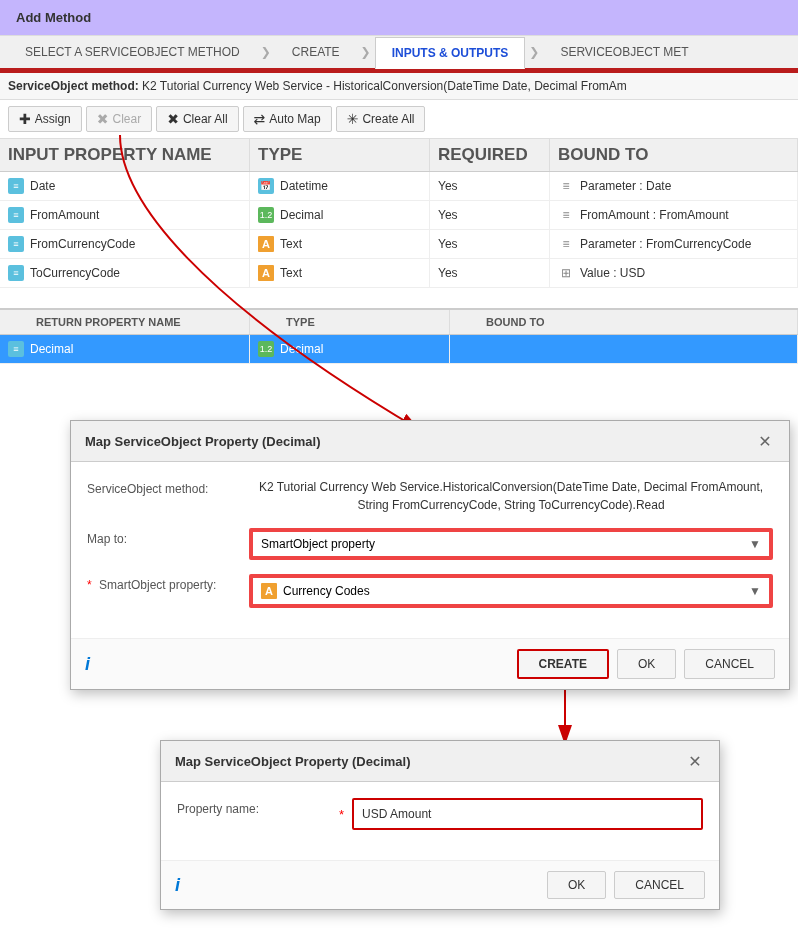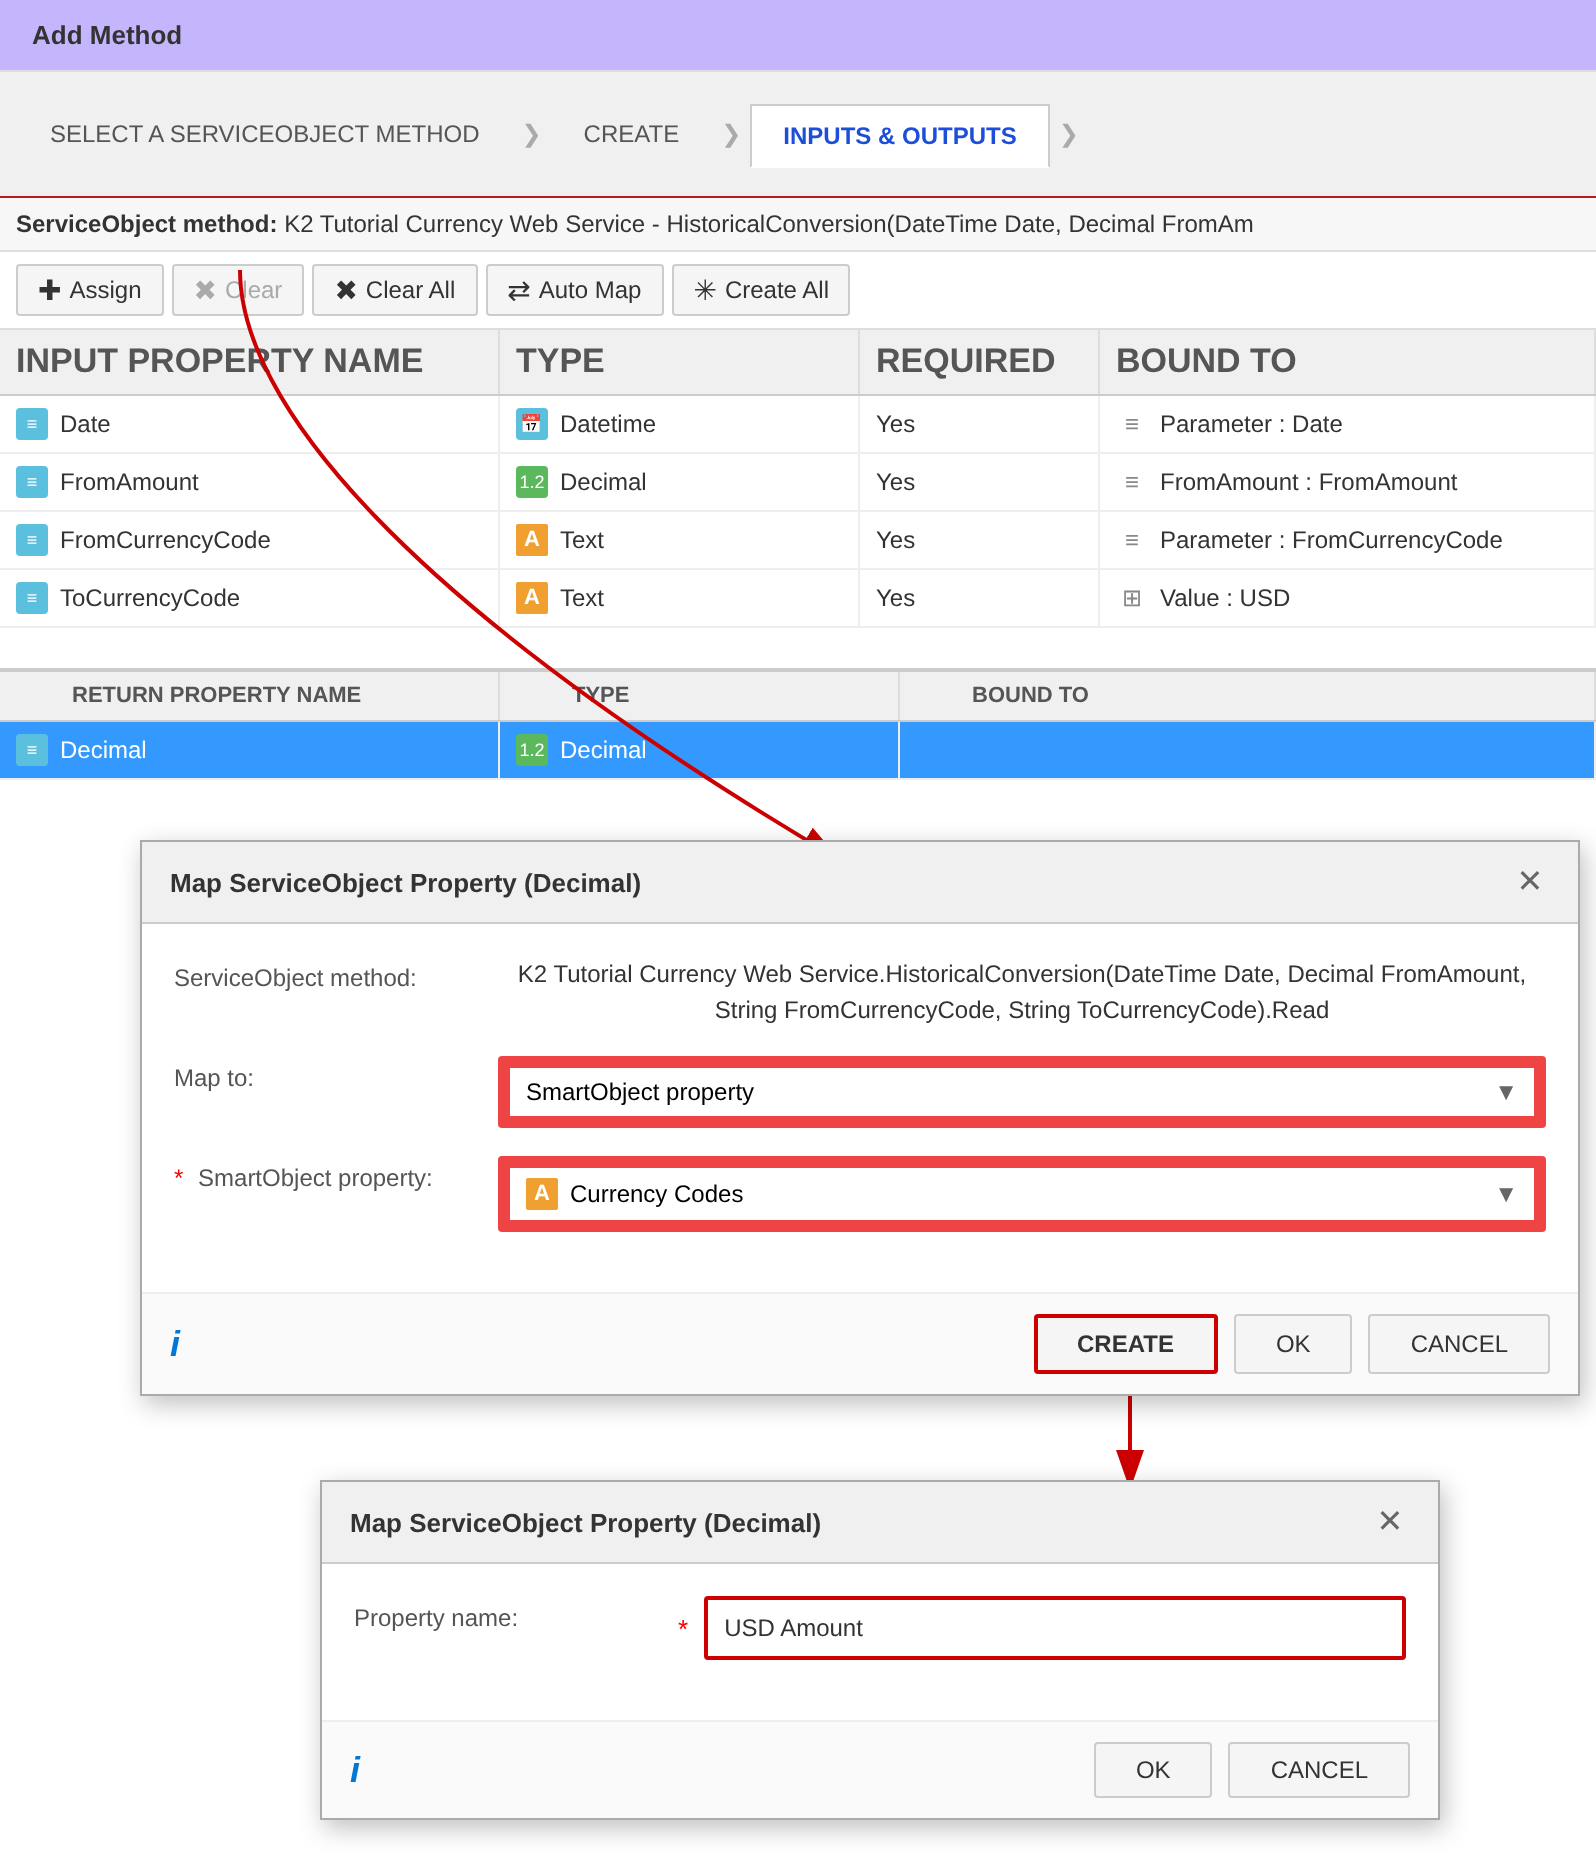--- a/index.html
+++ b/index.html
@@ -5,21 +5,21 @@
     * { box-sizing: border-box; margin: 0; padding: 0; }
     body { font-family: Arial, sans-serif; font-size: 13px; background: #e8e8e8; width: 798px; min-height: 935px; position: relative; overflow: hidden; }
 
     
     .page-container { background: #fff; width: 798px; min-height: 935px; position: relative; }
 
     
     .title-bar { padding: 10px 16px; font-size: 13px; font-weight: bold; color: #333; border-bottom: 1px solid #ddd; background: #c4b5fd; }
 
     
-    .tabs { display: flex; align-items: center; background: #f0f0f0; border-bottom: 1px solid #b91c1c; padding: 15px 8px; }
+    .tabs { display: flex; align-items: center; background: #f0f0f0; border-bottom: 5px solid #b91c1c; padding: 0 8px; }
     .tab { padding: 8px 16px; font-size: 12px; color: #555; cursor: pointer; border: 1px solid transparent; position: relative; }
     .tab.active { background: #fff; color: #1d4ed8; border: 1px solid #ccc; border-bottom: 1px solid #fff; font-weight: bold; margin-bottom: -1px; }
     .tab-arrow { color: #aaa; padding: 0 4px; font-size: 12px; }
 
     
     .service-info { background: #f7f7f7; padding: 6px 8px; font-size: 12px; color: #333; border-bottom: 1px solid #ddd; white-space: nowrap; overflow: hidden; text-overflow: ellipsis; }
     .service-info strong { font-weight: bold; }
 
     
     .toolbar { display: flex; align-items: center; padding: 6px 8px; gap: 4px; border-bottom: 1px solid #ddd; background: #fff; }
@@ -45,21 +45,21 @@
 
     
     .modal-1 { position: absolute; top: 420px; left: 70px; width: 720px; background: #fff; border: 1px solid #aaa; box-shadow: 2px 4px 12px rgba(0,0,0,0.25); z-index: 10; }
     .modal-header { display: flex; align-items: center; justify-content: space-between; padding: 10px 14px; background: #f0f0f0; border-bottom: 1px solid #ccc; }
     .modal-title { font-size: 13px; font-weight: bold; color: #333; }
     .modal-close { width: 20px; height: 20px; display: flex; align-items: center; justify-content: center; cursor: pointer; color: #666; font-size: 16px; border: none; background: none; }
     .modal-body { padding: 16px; }
     .form-row { display: flex; align-items: flex-start; margin-bottom: 14px; gap: 12px; }
     .form-label { width: 150px; font-size: 12px; color: #555; padding-top: 4px; flex-shrink: 0; }
     .form-value { flex: 1; font-size: 12px; color: #333; line-height: 1.5; text-align: center; }
-    .form-control { width: 100%; padding: 5px 8px; font-size: 12px; border: 6px solid #ef4444; border-radius: 2px; display: flex; align-items: center; justify-content: space-between; background: #fff; cursor: pointer; }
+    .form-control { width: 100%; padding: 5px 8px; font-size: 12px; border: 4px solid #ef4444; border-radius: 2px; display: flex; align-items: center; justify-content: space-between; background: #fff; cursor: pointer; }
     .form-control .dropdown-arrow { color: #666; }
     .required-star { color: red; margin-right: 4px; }
     .modal-footer { display: flex; align-items: center; justify-content: space-between; padding: 10px 14px; border-top: 1px solid #eee; background: #fafafa; }
     .modal-footer-right { display: flex; gap: 8px; }
     .btn { padding: 6px 20px; font-size: 12px; border: 1px solid #ccc; background: #f5f5f5; cursor: pointer; border-radius: 2px; color: #333; }
     .btn-create { border: 2px solid #cc0000; font-weight: bold; }
     .info-icon { color: #0078d7; font-size: 18px; font-style: italic; font-weight: bold; }
 
     
     .modal-2 { position: absolute; top: 740px; left: 160px; width: 560px; background: #fff; border: 1px solid #aaa; box-shadow: 2px 4px 12px rgba(0,0,0,0.25); z-index: 20; }
@@ -86,20 +86,23 @@
     </div>
     <span class="tab-arrow">❯</span>
     <div class="tab">
       <span>CREATE</span>
     </div>
     <span class="tab-arrow">❯</span>
     <div class="tab active">
       <span>INPUTS &amp; OUTPUTS</span>
     </div>
     <span class="tab-arrow">❯</span>
+    <div class="tab">
+      <span>SERVICEOBJECT MET</span>
+    </div>
   </div>
 
   <div class="service-info">
     <strong>ServiceObject method:</strong>
     <span>K2 Tutorial Currency Web Service - HistoricalConversion(DateTime Date, Decimal FromAm</span>
   </div>
 
   <div class="toolbar">
     <button class="toolbar-btn">
       <span class="icon">✚</span>

